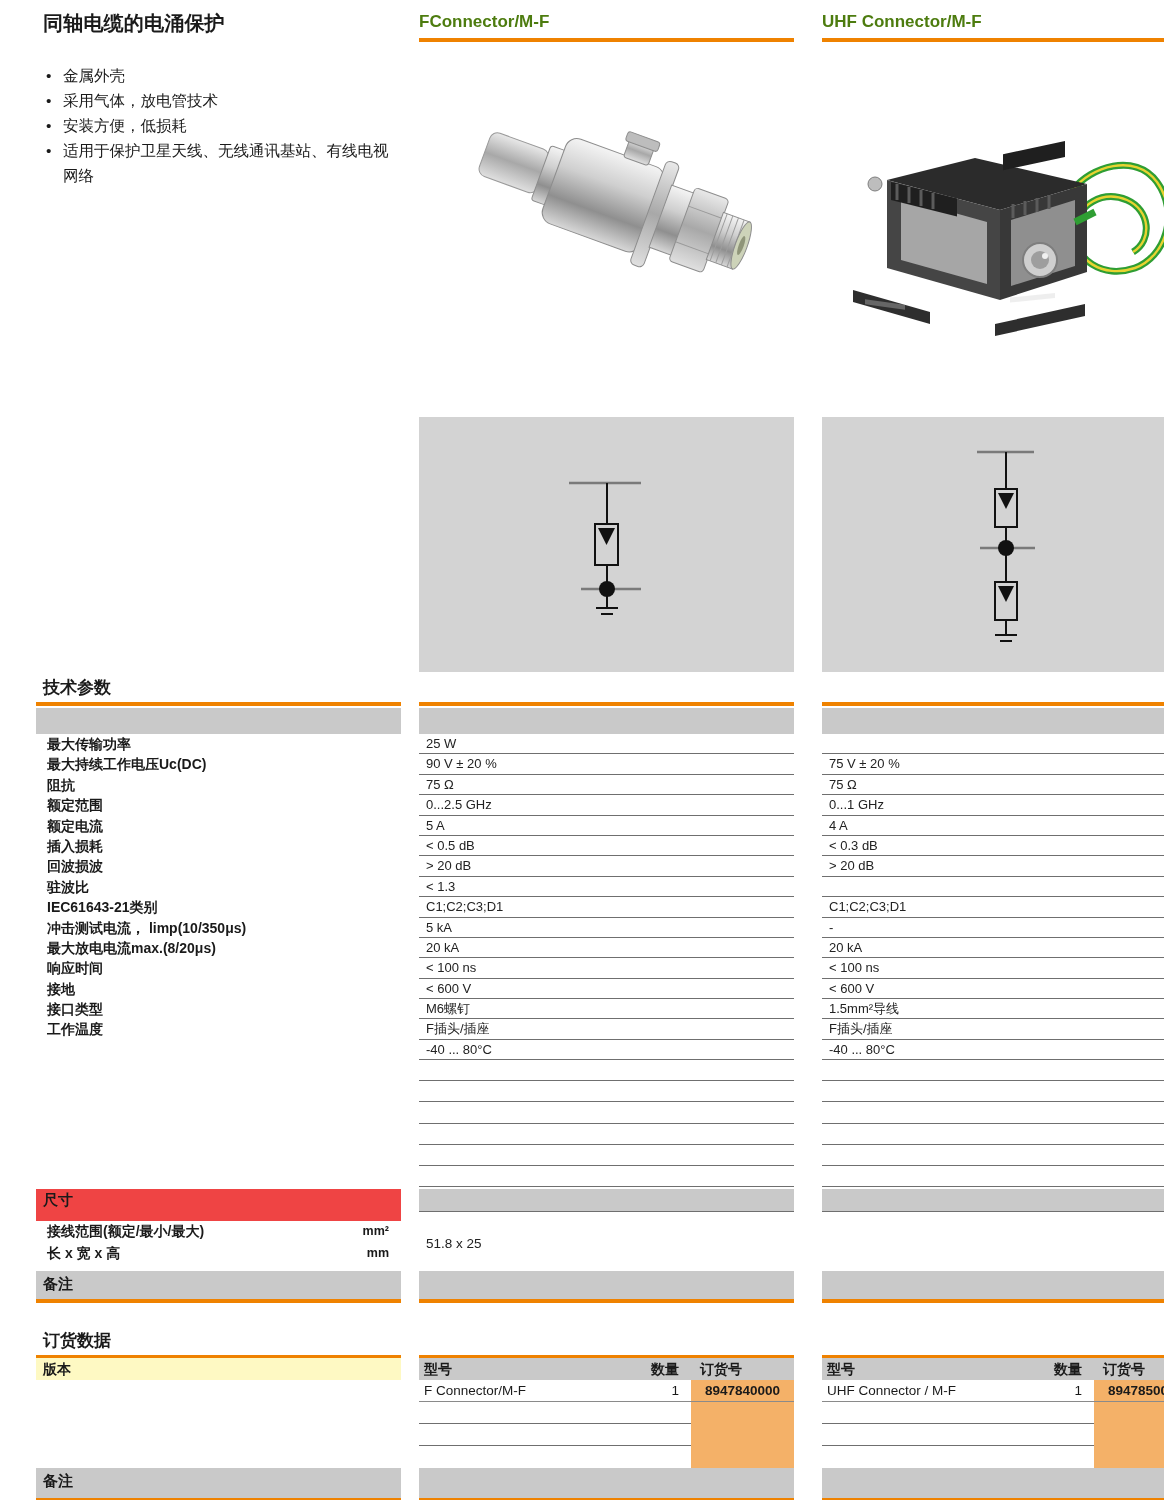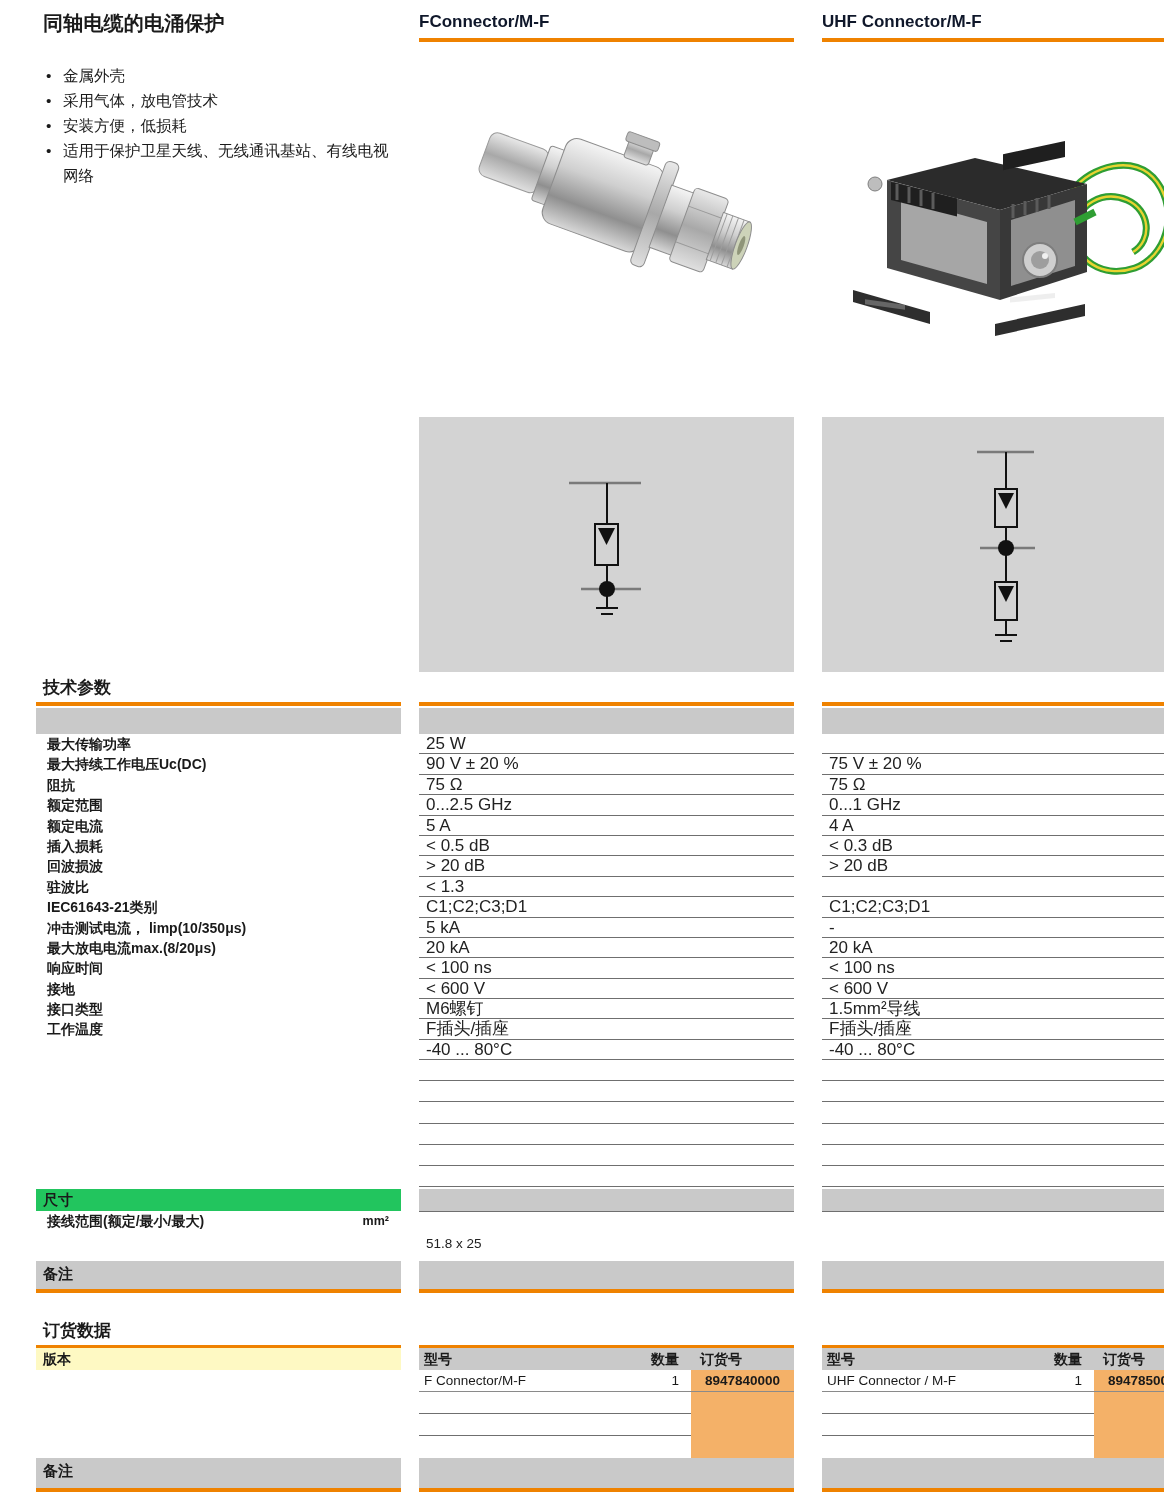--- a/index.html
+++ b/index.html
@@ -14,43 +14,43 @@
 
   
   .s-header { height:417px; }
   .intro { padding:10px 6px 0 7px; }
   .page-title { font-size:20px; font-weight:bold; letter-spacing:0.2px; }
   .features { margin-top:26px; }
   .bullet { display:flex; font-size:15.5px; line-height:25px; }
   .bullet .marker { width:20px; padding-left:3px; }
   .bullet .btext { flex:1; }
   .prod-col { padding-top:12px; }
-  .prod-title { font-size:17px; font-weight:bold; color:#0f172a; height:26px; }
+  .prod-title { font-size:17px; font-weight:bold; color:#4d7c0f; height:26px; }
   .accent-bar { height:4px; background:#ef8200; }
   .photo-wrap { display:flex; justify-content:center; align-items:center; height:340px; }
 
   
   .s-diagrams { height:255px; }
   .diagram-box { background:#d3d3d3; height:255px; }
 
   
   .s-tech-head { margin-top:4px; }
   .sec-title { font-size:17px; font-weight:bold; height:26px; padding-left:7px; }
   .band { height:26px; background:#c9c9c9; margin-top:2px; }
   .spacer26 { height:26px; }
 
   
-  .trow { height:20.4px; font-size:17px; line-height:20px; overflow:hidden; white-space:nowrap; }
+  .trow { height:20.4px; font-size:13px; line-height:20px; overflow:hidden; white-space:nowrap; }
   .tlabel { font-weight:bold; padding-left:11px; font-size:14px; }
   .tval { border-bottom:1px solid #6f6f6f; padding-left:7px; color:#222; }
   .erow { height:21.1px; border-bottom:1px solid #6f6f6f; }
 
   
   .s-dim { margin-top:2px; }
-  .band-label { height:22px; background:#22c55e; font-size:15px; font-weight:bold;
+  .band-label { height:32px; background:#ef4444; font-size:15px; font-weight:bold;
                 padding-left:7px; line-height:22px; }
   .band22 { height:22px; background:#c9c9c9; }
   .dimrow { height:22px; font-size:13.5px; line-height:21px; position:relative; }
   .dimrow .dlabel { font-weight:bold; padding-left:11px; font-size:14px; }
   .dimrow .unit { position:absolute; right:12px; top:0; font-weight:bold; font-size:12.5px; }
   .dval { padding-left:7px; color:#222; }
   .dval.lined { border-bottom:1px solid #6f6f6f; }
 
   
   .s-notes { margin-top:6px; }
@@ -346,20 +346,24 @@
     </div>
 </div>
 
 <div class="grid-row s-dim">
   <div>
     <div class="band-label">尺寸</div>
     <div class="dimrow">
       <span class="dlabel">接线范围(额定/最小/最大)</span>
       <span class="unit">mm²</span>
     </div>
+    <div class="dimrow">
+      <span class="dlabel">长 x 宽 x 高</span>
+      <span class="unit">mm</span>
+    </div>
   </div>
   <div class="gut"></div>
   <div>
     <div class="band22"></div>
     <div class="dimrow">
         <div class="dval lined"></div>
       </div>
     <div class="dimrow">
         <div class="dval">51.8 x 25</div>
       </div>

